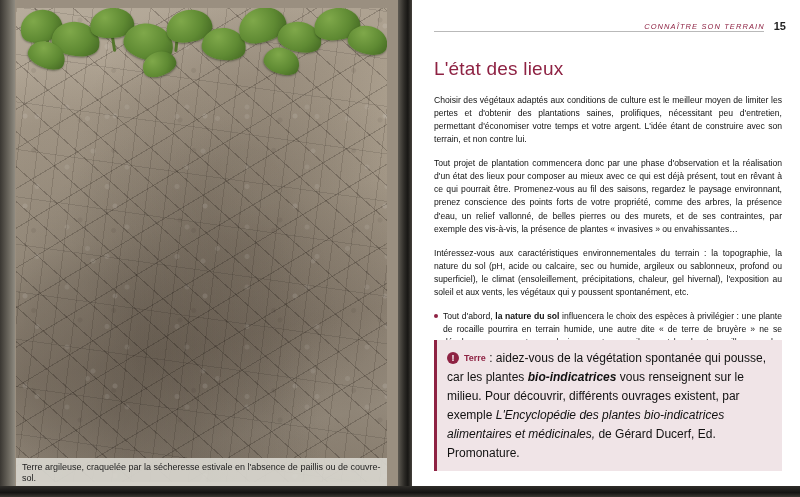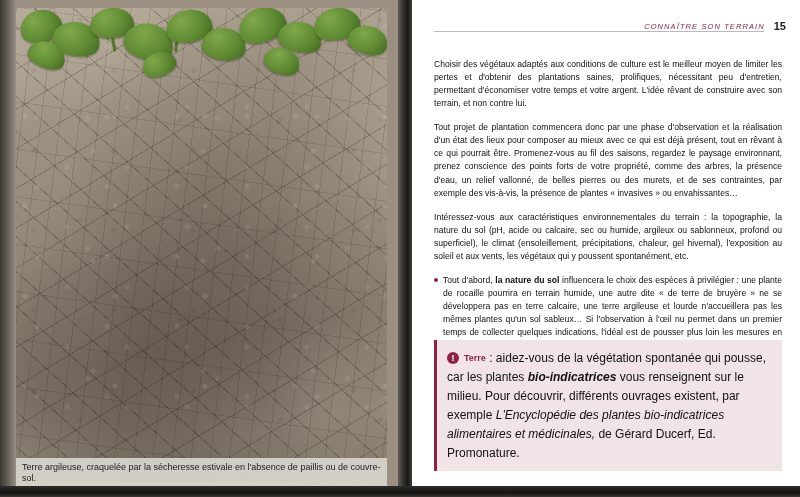--- a/index.html
+++ b/index.html
@@ -289,22 +289,23 @@
 
   <div class="right-page">
 
     <div class="page-header">
       <span class="running-head">Connaître son terrain</span>
       <span class="folio">15</span>
     </div>
     <div class="rule-top"></div>
 
     <div class="content">
-
-      <p class="body">Choisir des végétaux adaptés aux conditions de culture est le meilleur moyen de limiter les pertes et d'obtenir des plantations saines, prolifiques, nécessitant peu d'entretien, permettant d'économiser votre temps et votre argent. L'idée rêvant de construire avec son terrain, et non contre lui.</p>
+      <h1 class="title">L'état des lieux</h1>
+
+      <p class="body">Choisir des végétaux adaptés aux conditions de culture est le meilleur moyen de limiter les pertes et d'obtenir des plantations saines, prolifiques, nécessitant peu d'entretien, permettant d'économiser votre temps et votre argent. L'idée étant de construire avec son terrain, et non contre lui.</p>
       <p class="body">Tout projet de plantation commencera donc par une phase d'observation et la réalisation d'un état des lieux pour composer au mieux avec ce qui est déjà présent, tout en rêvant à ce qui pourrait être. Promenez-vous au fil des saisons, regardez le paysage environnant, prenez conscience des points forts de votre propriété, comme des arbres, la présence d'eau, un relief vallonné, de belles pierres ou des murets, et de ses contraintes, par exemple des vis-à-vis, la présence de plantes « invasives » ou envahissantes…</p>
       <p class="body">Intéressez-vous aux caractéristiques environnementales du terrain : la topographie, la nature du sol (pH, acide ou calcaire, sec ou humide, argileux ou sablonneux, profond ou superficiel), le climat (ensoleillement, précipitations, chaleur, gel hivernal), l'exposition au soleil et aux vents, les végétaux qui y poussent spontanément, etc.</p>
 
       <div class="bullet-para">
         <span class="bullet-dot"></span>
         <p class="body">Tout d'abord, <b>la nature du sol</b> influencera le choix des espèces à privilégier : une plante de rocaille pourrira en terrain humide, une autre dite « de terre de bruyère » ne se développera pas en terre calcaire, une terre argileuse et lourde n'accueillera pas les mêmes plantes qu'un sol sableux… Si l'observation à l'œil nu permet dans un premier temps de collecter quelques indications, l'idéal est de pousser plus loin les mesures en utilisant un kit d'analyse de terre (vendu en jardinerie) sur plusieurs carottages réalisés en différents endroits. En effet, la nature du sol peut varier d'une partie à l'autre de votre terrain, il est donc intéressant de tester différentes zones du jardin. Notez aussi que, même si l'on peut éventuellement améliorer le substrat grâce à l'ajout de sable, de compost ou de terreau spécialisé, il reste préférable d'adapter vos plantations au terrain existant.</p>
       </div>
     </div>
 
     <div class="tip-box">

